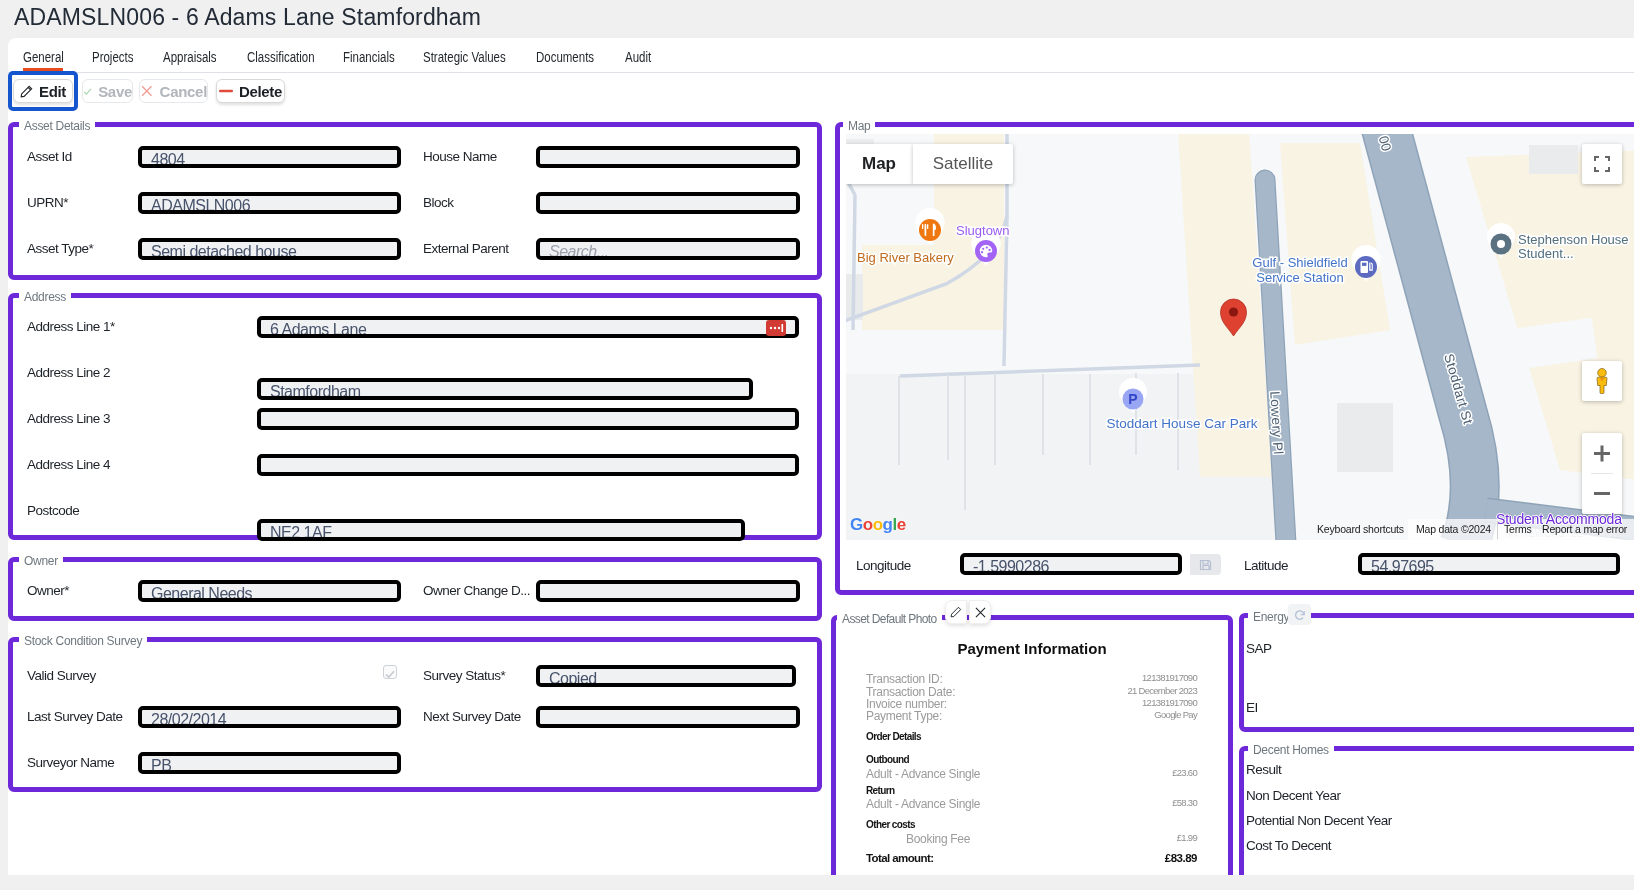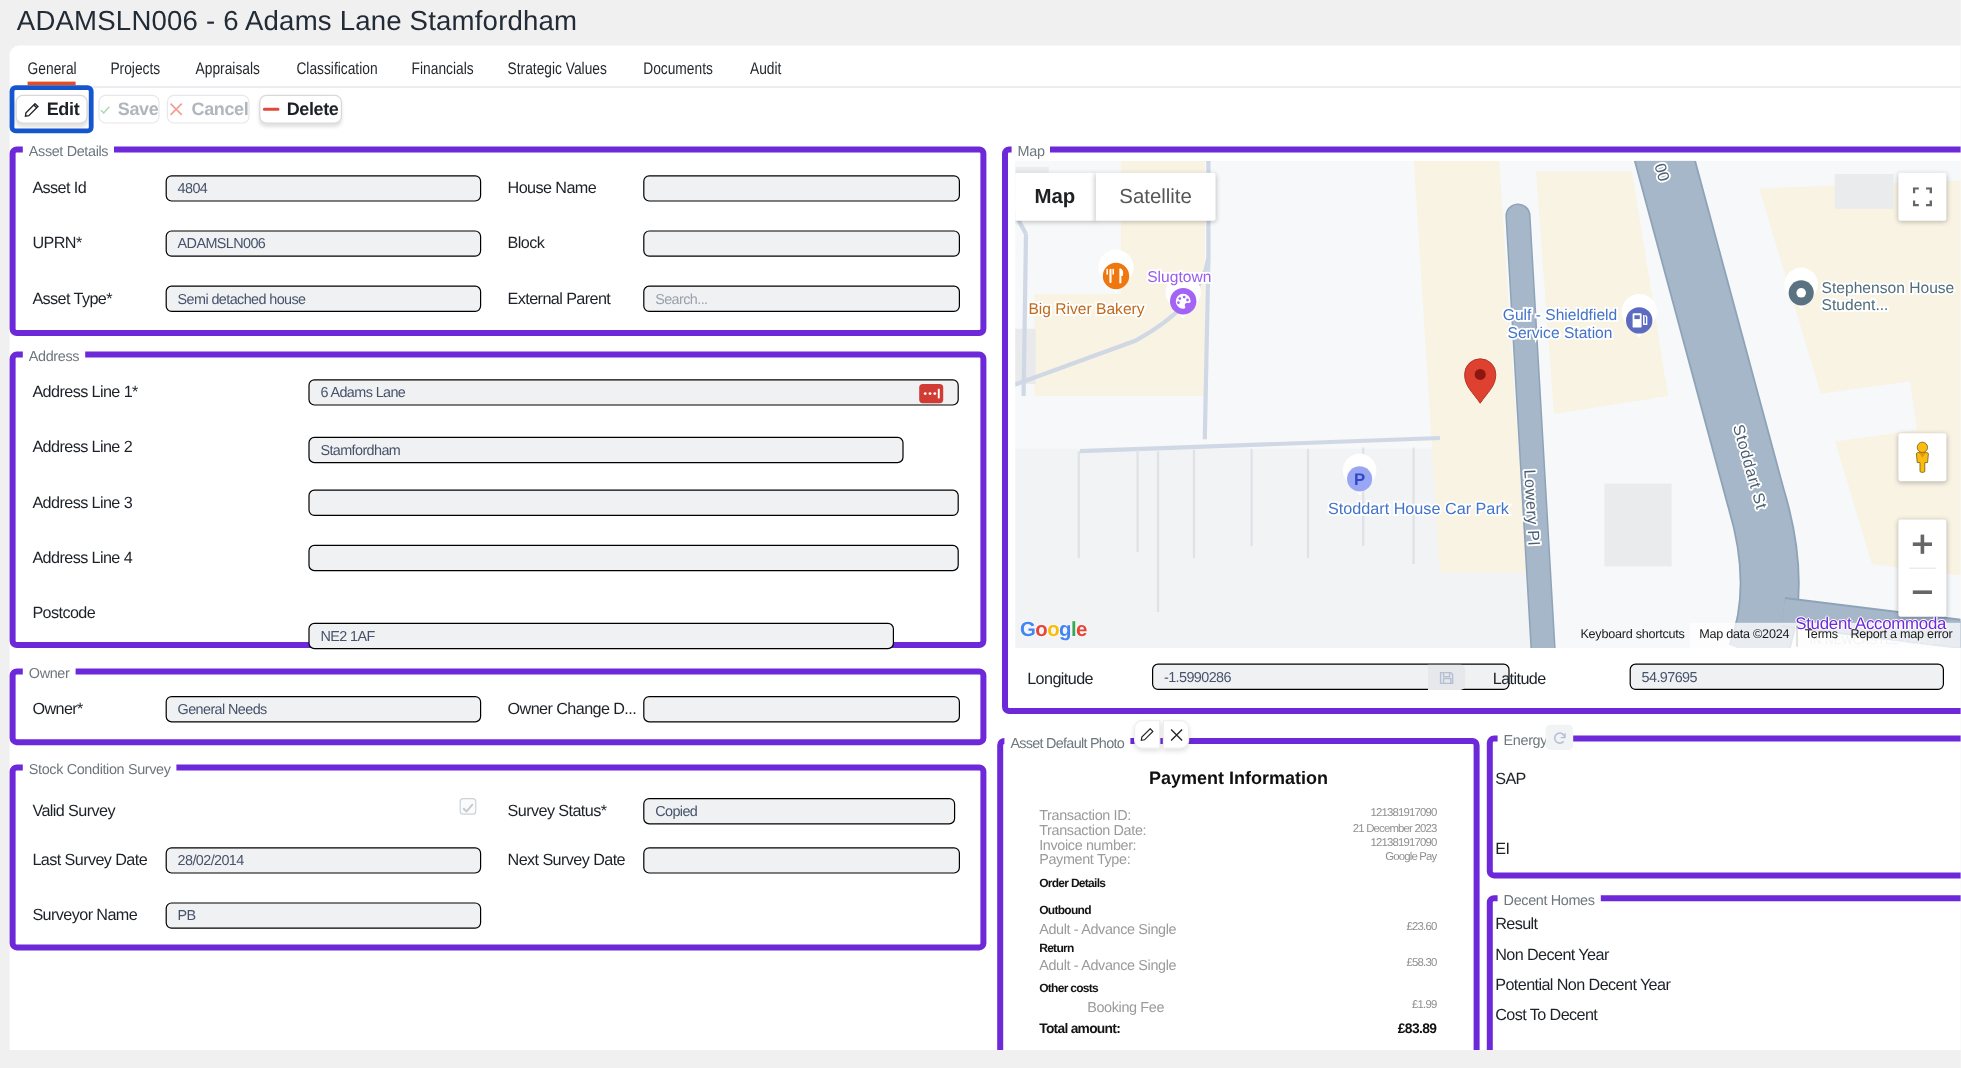--- a/index.html
+++ b/index.html
@@ -14,22 +14,22 @@
 #tabline { left:8px; top:72px; width:1626px; height:1px; background:#dee2e6; }
 #redline { left:23px; top:68px; width:40px; height:3px; background:#e84b1e; }
 
 #bluebox { left:8px; top:71px; width:70px; height:40px; border:4px solid #1556cf; border-radius:5px; }
 .btn { top:79px; height:24px; background:#fff; border:1px solid #d9d9d9; border-radius:6px; box-shadow:0 2px 3px rgba(0,0,0,0.12); display:flex; align-items:center; justify-content:center; gap:6px; font-size:15px; letter-spacing:-0.3px; font-weight:bold; color:#1c2126; }
 .btn.dis { border-color:#e7e8ea; box-shadow:none; color:#b0b6bc;justify-content:flex-end; }
 
 .fs { border:5px solid #6d28d9; border-radius:6px; }
 .leg { position:absolute; top:-7px; background:#fff; padding:0 5px; font-size:12px; letter-spacing:-0.3px; color:#6e777e; white-space:nowrap; line-height:12px; }
 .lbl { font-size:13.5px; letter-spacing:-0.5px; color:#1d2228; white-space:nowrap; line-height:22px; margin-top:-4px; }
-.inp { height:22px; background:#f0f1f3; border:1px solid #000000; border-radius:5px; font-size:12px; letter-spacing:-0.5px; color:#47536b; line-height:20px; padding:0 9px; white-space:nowrap; overflow:hidden; }
-.ph { color:#9aa1ab; }
+.inp { height:22px; background:#f0f1f3; border:4px solid #000000; border-radius:5px; font-size:16px; letter-spacing:-0.5px; color:#47536b; line-height:20px; padding:0 9px; white-space:nowrap; overflow:hidden; }
+.ph { color:#9aa1ab;font-style:italic; }
 .rl { left:866px; font-size:12px; letter-spacing:-0.3px; color:#9b9b9b; }
 .rv { right:437px; font-size:9.5px; letter-spacing:-0.7px; color:#8f8f8f; }
 .rb { left:866px; font-size:10px; letter-spacing:-0.6px; font-weight:bold; color:#141414; }
 
 .mapbtn { background:#fff; box-shadow:0 1px 4px rgba(0,0,0,0.25); display:flex; align-items:center; justify-content:center; }
 .attr { font-size:10.5px; letter-spacing:-0.2px; color:#1a1a1a; white-space:nowrap; }
 </style>
 </head>
 <body>
 <div class="abs" id="title">ADAMSLN006 - 6 Adams Lane Stamfordham</div>
@@ -83,21 +83,21 @@
     </div>
 <span class="abs lbl" style="left:27px; top:320px;">Address Line 1*</span>
 <div class="abs inp" style="left:257px; top:316px; width:542px;">6 Adams Lane</div>
 <div class="abs" style="left:766px; top:320px; width:20px; height:16px; background:#d23b33; border-radius:3px;"><svg width="20" height="16" viewBox="0 0 20 16">
         <circle cx="5" cy="8" r="1.2" fill="#fff"></circle>
         <circle cx="9" cy="8" r="1.2" fill="#fff"></circle>
         <circle cx="13" cy="8" r="1.2" fill="#fff"></circle>
         <rect x="15.5" y="4" width="1.6" height="8" fill="#fff"></rect>
       </svg></div>
 <span class="abs lbl" style="left:27px; top:366px;">Address Line 2</span>
-<div class="abs inp" style="left:257px; top:364px; width:496px;">Stamfordham</div>
+<div class="abs inp" style="left:257px; top:378px; width:496px;">Stamfordham</div>
 <span class="abs lbl" style="left:27px; top:412px;">Address Line 3</span>
 <div class="abs inp" style="left:257px; top:408px; width:542px;"></div>
 <span class="abs lbl" style="left:27px; top:458px;">Address Line 4</span>
 <div class="abs inp" style="left:257px; top:454px; width:542px;"></div>
 <span class="abs lbl" style="left:27px; top:504px;">Postcode</span>
 <div class="abs inp" style="left:257px; top:519px; width:488px;">NE2 1AF</div>
 
 <div class="abs fs" style="left:8px; top:557px; width:814px; height:64px;">
       <span class="leg" style="left:6px">Owner</span>
     </div>
@@ -276,21 +276,21 @@
 
 <div class="abs" style="left:562px; top:385px; width:226px; height:21px; background:rgba(255,255,255,0.75);"></div>
 <div class="abs" style="left:650px; top:377px; font-size:14px; color:#6d28d9; letter-spacing:-0.2px; text-shadow:-1px 0 #fff,1px 0 #fff,0 -1px #fff,0 1px #fff; white-space:nowrap;">Student Accommoda</div>
 <div class="abs attr" style="left:471px; top:389px;">Keyboard shortcuts</div>
 <div class="abs attr" style="left:570px; top:389px;">Map data ©2024</div>
 <div class="abs" style="left:651px; top:387px; width:1px; height:18px; background:#d0d0d0;"></div>
 <div class="abs attr" style="left:658px; top:389px;">Terms</div>
 <div class="abs attr" style="left:696px; top:389px;">Report a map error</div>
 </div>
 <span class="abs lbl" style="left:856px; top:559px;">Longitude</span>
-<div class="abs inp" style="left:960px; top:553px; width:298px;">-1.5990286</div>
+<div class="abs inp" style="left:960px; top:553px; width:222px;">-1.5990286</div>
 <div class="abs" style="left:1190px; top:554px; width:31px; height:21px; background:#e6e8ec; border-radius:0 4px 4px 0;"><svg width="31" height="21" viewBox="0 0 31 21" fill="none" stroke="#b6bfd2" stroke-width="1.2">
         <path d="M10.5 6.5 h8.5 l1.5 1.5 v7.5 h-10 z"></path>
         <path d="M13 6.5 v3.5 h5 v-3.5"></path>
         <path d="M13 15.5 v-4 h6 v4"></path>
       </svg></div>
 <span class="abs lbl" style="left:1244px; top:559px;">Latitude</span>
 <div class="abs inp" style="left:1358px; top:553px; width:262px;">54.97695</div>
 
 <div class="abs fs" style="left:831px; top:615px; width:402px; height:300px;">
       <span class="leg" style="left:1px; letter-spacing:-0.6px;">Asset Default Photo</span>

